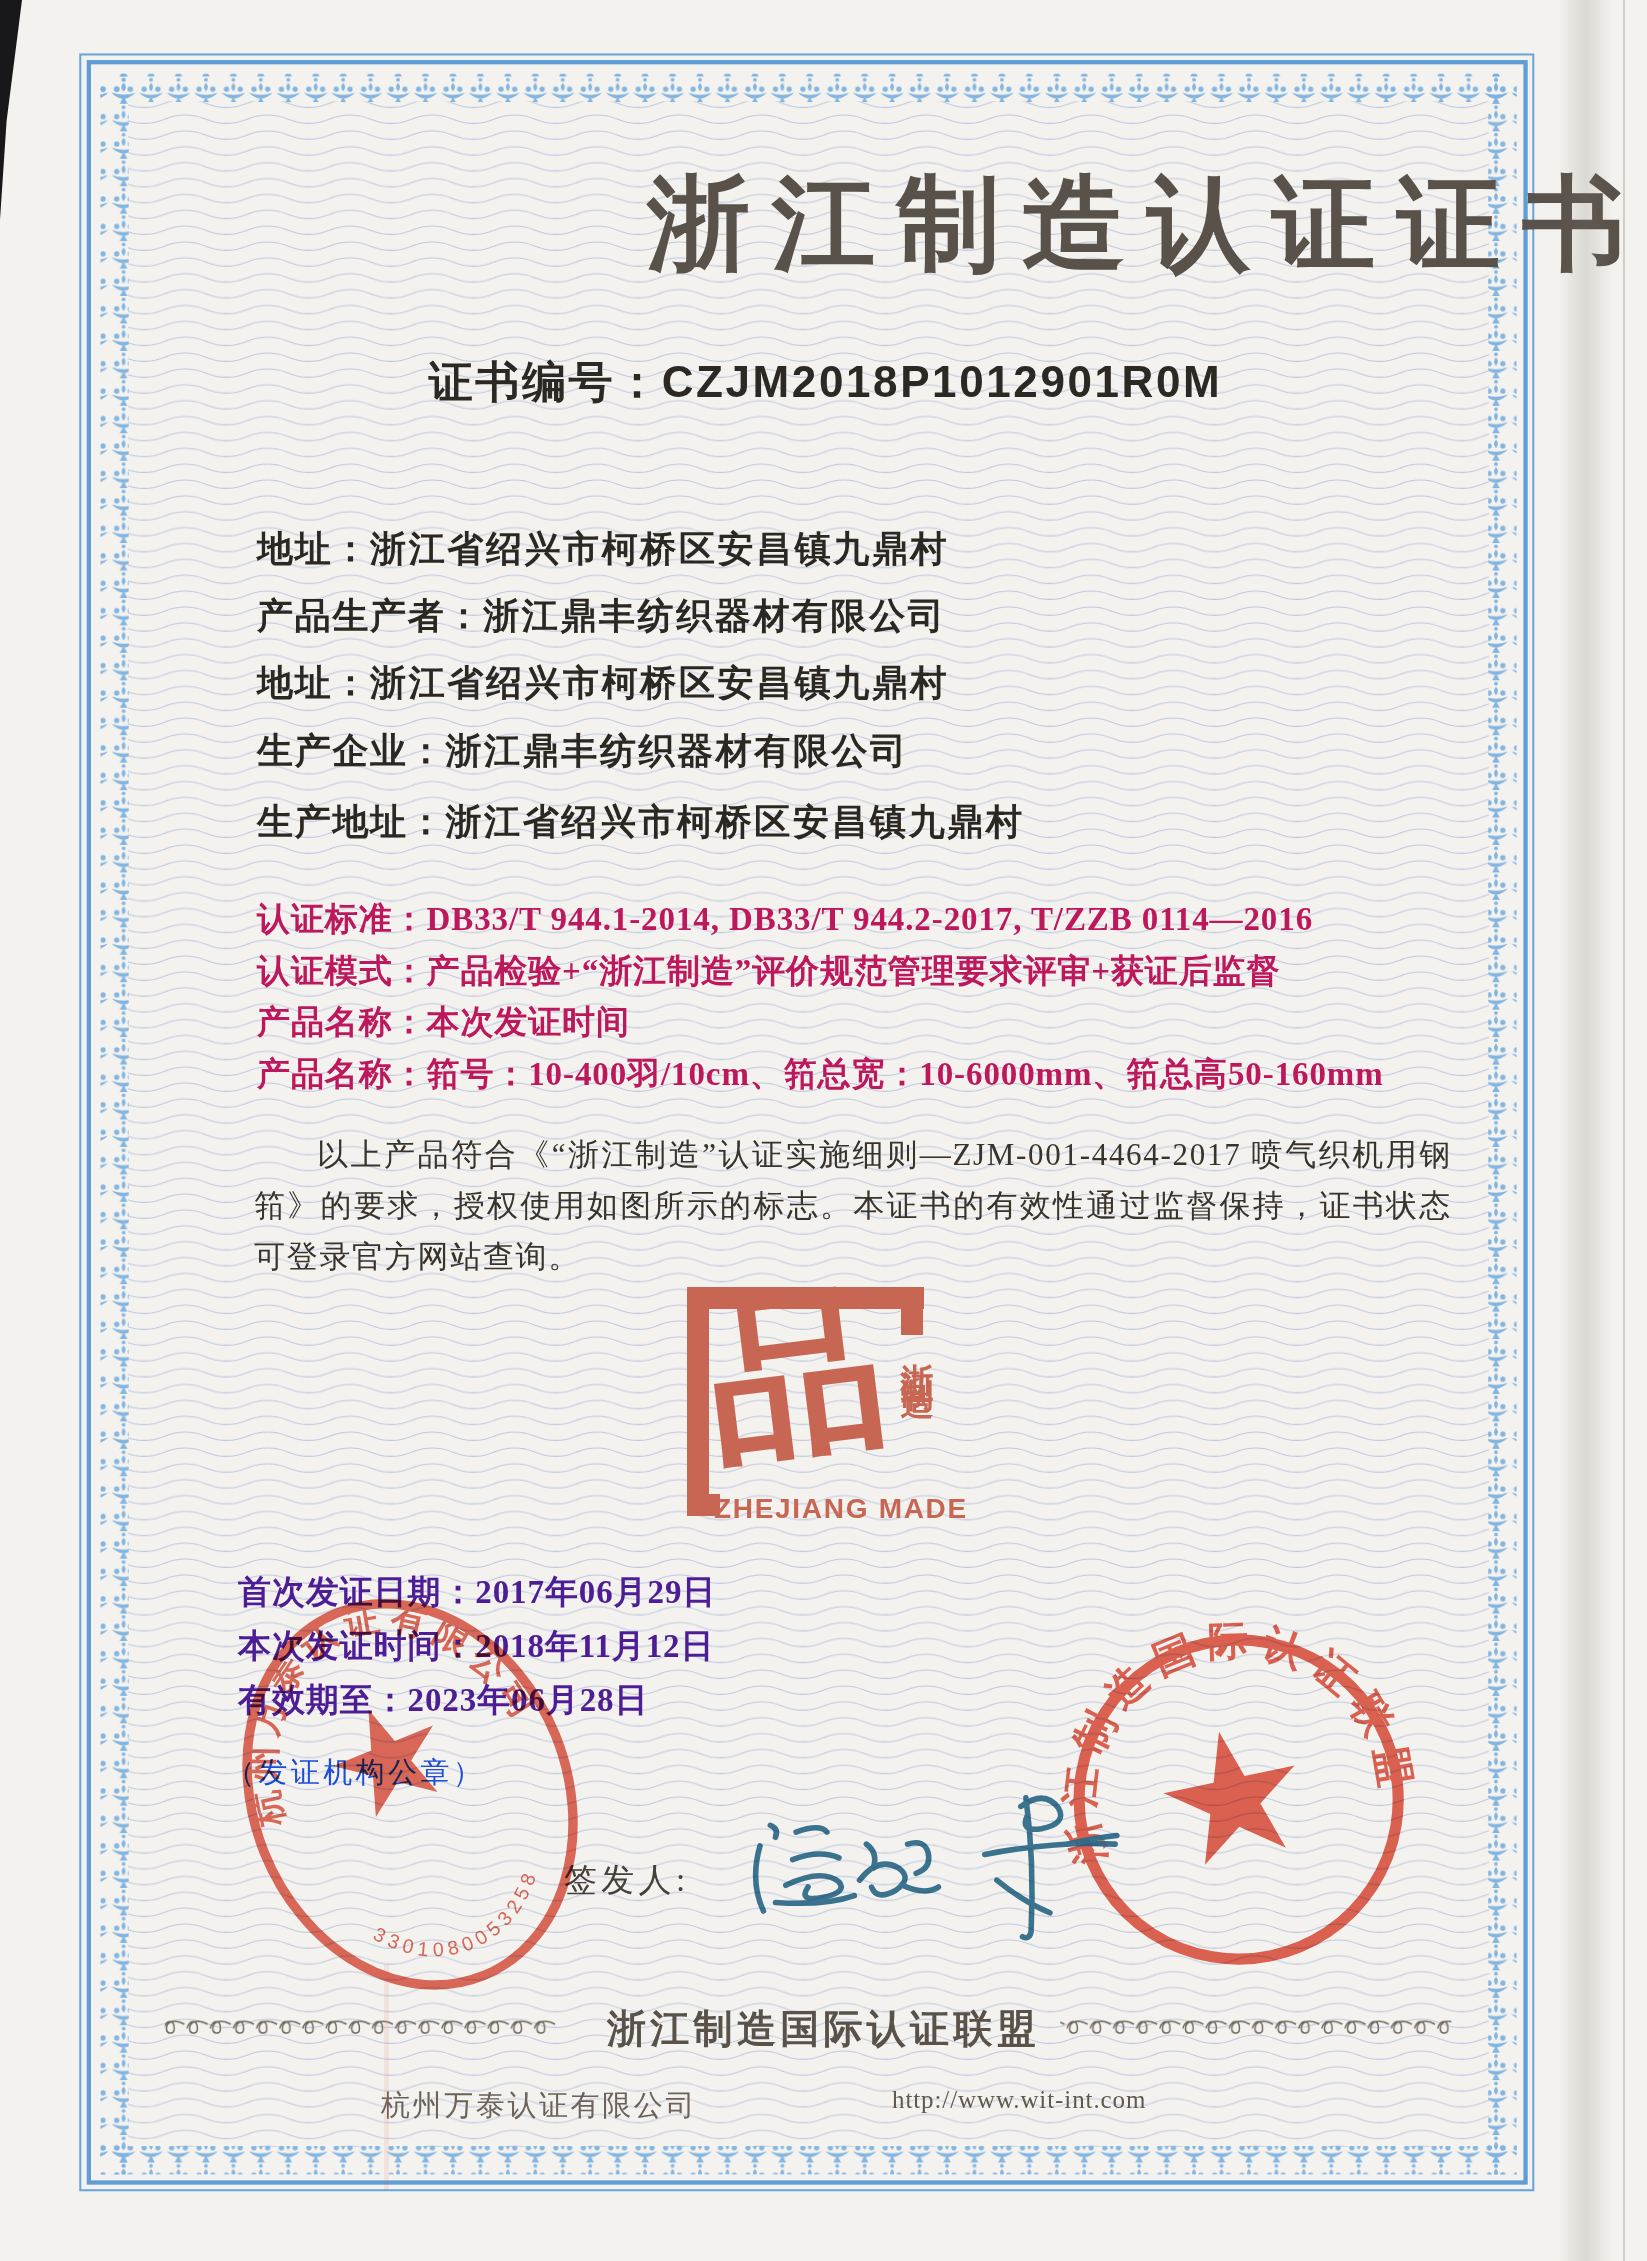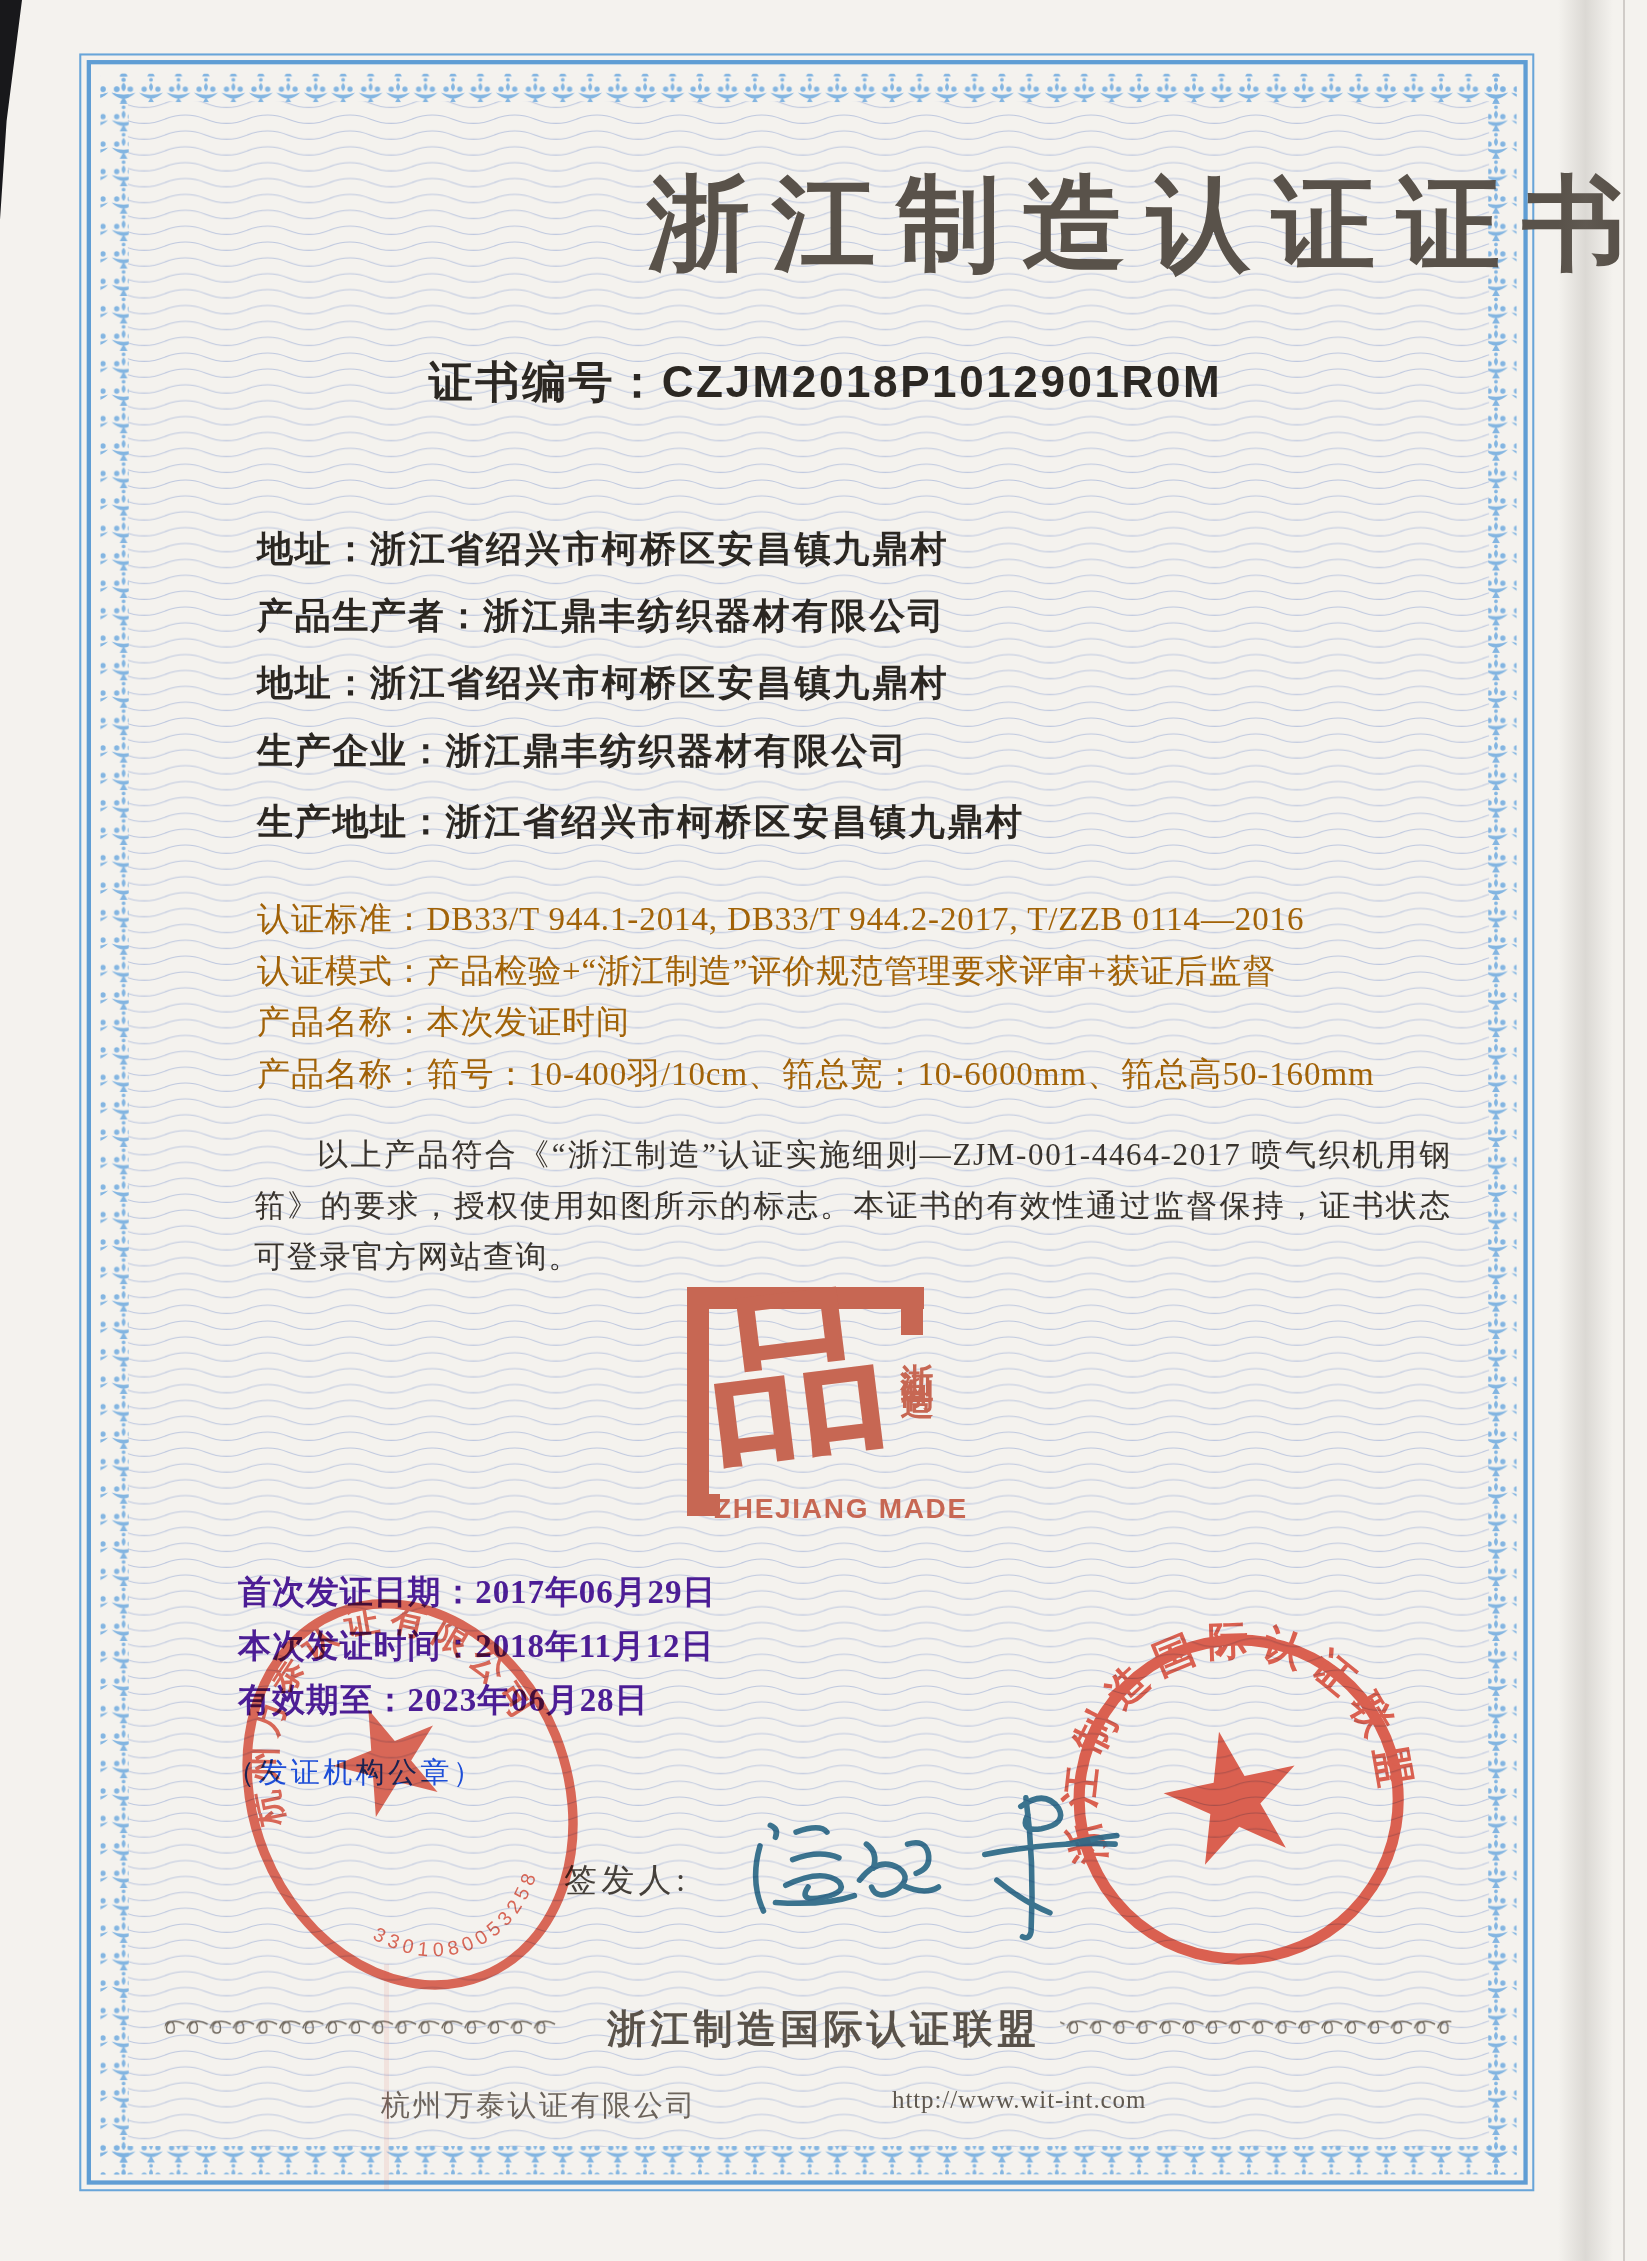--- a/index.html
+++ b/index.html
@@ -8,21 +8,21 @@
   .abs{position:absolute;}
   
   .title{left:0;right:0;top:156px;text-align:right;font-size:103px;font-weight:700;
          letter-spacing:22px;padding-left:22px;color:#59524a;
          font-family:"DejaVu Serif","Liberation Serif",serif;}
   .certno{left:4px;right:0;top:353px;text-align:center;font-size:44px;font-weight:700;
           letter-spacing:2.6px;color:#2c2823;font-family:"Liberation Sans","DejaVu Sans",sans-serif;}
   .row{left:257px;font-size:36px;font-weight:700;white-space:nowrap;color:#2b2722;}
   .row .lbl{letter-spacing:1.7px;}
   .row .val{letter-spacing:2.6px;}
-  .spec{left:257px;font-size:33px;font-weight:400;white-space:nowrap;color:#a16207;letter-spacing:0.9px;}
+  .spec{left:257px;font-size:33px;font-weight:700;white-space:nowrap;color:#be185d;letter-spacing:0.9px;}
   .statement{left:254px;top:1129px;width:1198px;font-size:31px;line-height:51px;
              text-align:justify;text-indent:63px;color:#38332d;font-weight:500;letter-spacing:1.7px;}
   .datesrow{left:238px;font-size:33px;font-weight:700;white-space:nowrap;color:#4c1d95;letter-spacing:0.9px;}
   .sealnote{left:226px;top:1753px;font-size:29px;color:#1d4ed8;letter-spacing:3.4px;}
   .signer{left:564px;top:1858px;font-size:33px;color:#45403a;letter-spacing:4.3px;}
   .footer-alliance{left:0;right:0;top:2002px;text-align:center;font-size:39px;font-weight:700;
                    letter-spacing:4.3px;color:#59524a;}
   .footer-company{left:381px;top:2086px;font-size:29px;color:#6b635b;letter-spacing:2.6px;}
   .footer-url{left:892px;top:2086px;font-size:25px;color:#5f584f;letter-spacing:0.9px;}
   

